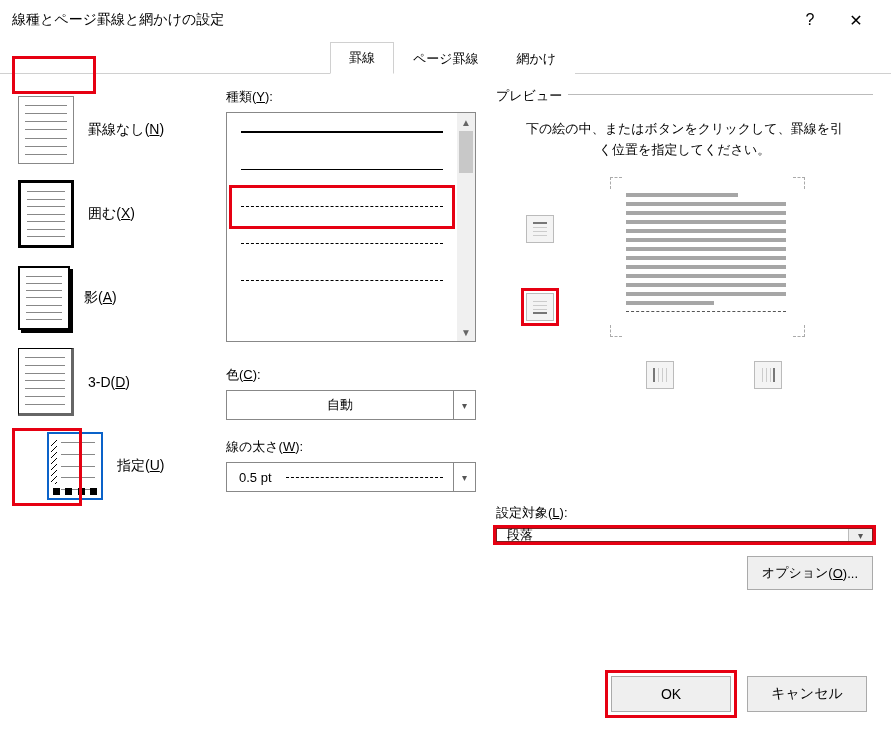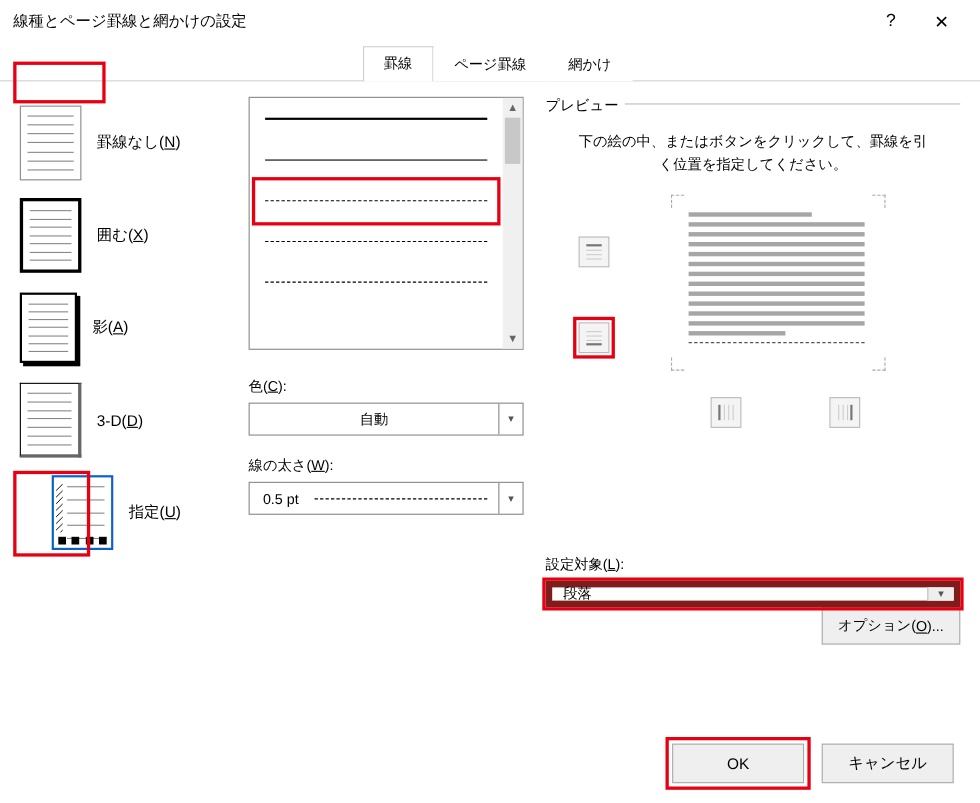--- a/index.html
+++ b/index.html
@@ -77,25 +77,25 @@
   .corner { position: absolute; width: 12px; height: 12px; }
   .corner.tl { left: 114px; top: -4px; border-left: 1px dashed #aaa; border-top: 1px dashed #aaa; }
   .corner.tr { right: 68px; top: -4px; border-right: 1px dashed #aaa; border-top: 1px dashed #aaa; }
   .corner.bl { left: 114px; top: 144px; border-left: 1px dashed #aaa; border-bottom: 1px dashed #aaa; }
   .corner.br { right: 68px; top: 144px; border-right: 1px dashed #aaa; border-bottom: 1px dashed #aaa; }
 
   .edge-btn { position: absolute; width: 28px; height: 28px; border: 1px solid #bbb; background: #f4f4f4; display:flex; align-items:center; justify-content:center; }
   .edge-btn svg { width: 18px; height: 18px; }
 
   .apply-row { margin-top: 10px; }
-  .apply-combo { display:flex; border: 6px solid #7f1d1d; height: 24px; text-align: right; }
+  .apply-combo { display:flex; border: 1px solid #7f1d1d; height: 14px; text-align: right; }
   .apply-combo .value { flex:1; padding-left: 10px; display:flex; align-items:center; }
   .apply-combo .caret { width: 24px; background: #eee; border-left:1px solid #bbb; display:flex; align-items:center; justify-content:center; font-size:10px; color:#555; }
 
-  .options-btn { float: right; height: 30px; padding: 16px 14px; border: 1px solid #aaa; background: #efefef; display:flex; align-items:center; }
+  .options-btn { float: right; margin-top: 14px; height: 30px; padding: 16px 14px; border: 1px solid #aaa; background: #efefef; display:flex; align-items:center; }
 
   
   .footer { position: absolute; right: 24px; bottom: 18px; display:flex; gap: 16px; }
   .dlg-btn { width: 120px; height: 36px; border: 1px solid #aaa; background: #efefef; display:flex; align-items:center; justify-content:center; font-size:14px; }
 </style>
 </head>
 <body>
 
 <div class="window">
 
@@ -202,20 +202,23 @@
             </div>
         </div>
         <div class="setting-label">
           <span>指定(</span><span class="underline">U</span><span>)</span>
         </div>
         <div class="red-box" style="left:-6px; top:4px; width:70px; height:78px;"></div>
       </div>
     </div>
 
     <div class="col-mid">
+      <div class="section-label">
+        <span>種類(</span><span class="underline">Y</span><span>):</span>
+      </div>
 
       <div class="style-list">
         <div class="style-scroll">
           <div class="style-item style-solid-thick"></div>
           <div class="style-item style-solid"></div>
           <div class="style-item style-dashed-fine" style="position:relative;">
             <div class="red-box" style="left:-12px; top:-22px; right:-12px; height:44px;"></div>
           </div>
           <div class="style-item style-dashed"></div>
           <div class="style-item style-dashed" style="border-top-style:dashed; border-top-width:1px;"></div>

